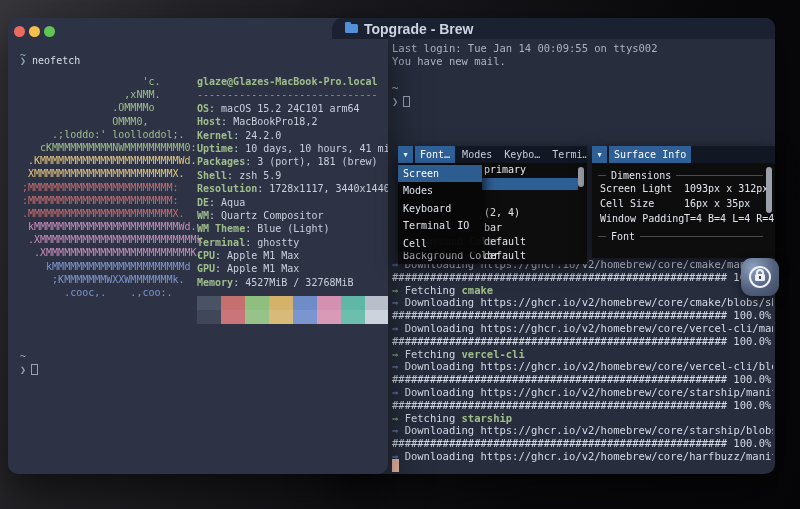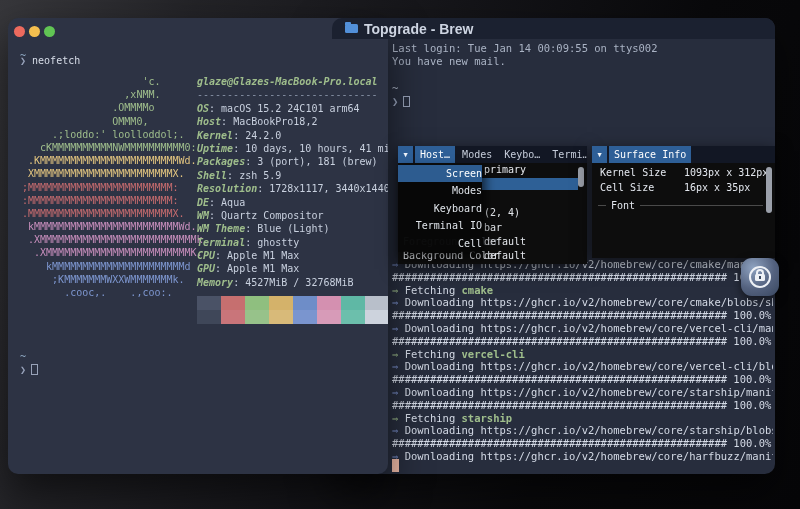--- a/index.html
+++ b/index.html
@@ -18,21 +18,21 @@
   .tl.grn{ left:36px; background:#61c554; }
   .term { position:absolute; white-space:pre; font-size:10px; line-height:13.2px; color:#c9d1df; }
   .tilde { color:#8fa9c4; }
   .prompt { color:#97a2ba; }
   .cmd { color:#d8dee9; }
   .cursor-hollow { display:inline-block; width:7px; height:11px; border:1px solid #98a2b8;
                    vertical-align:-2px; margin-left:5px; }
   #ascii-art div, #nf-info div { height:13.2px; }
   #nf-info { line-height:13.4px; }
   #nf-info div { height:13.4px; }
-  .nf-label { color:#9fbe8c; font-weight:bold;font-style:italic; }
+  .nf-label { color:#9fbe8c; font-weight:bold; }
   .nf-sep { color:#8a95a8; }
   #palette { position:absolute; left:189px; top:278px; }
   .prow { display:flex; height:14px; }
   .prow span { width:24px; height:14px; display:inline-block; }
   
   #window-right { left:332px; top:18px; width:443px; height:456px; background:#272d3d; z-index:10; }
   #right-titlebar { position:absolute; left:332px; top:18px; width:443px; height:21px;
     background:#1b2130; border-radius:10px 10px 0 0; display:flex; align-items:center;
     padding-left:13px; z-index:30; }
   #right-titlebar .title { font-family:"Liberation Sans",sans-serif; font-size:14px;
@@ -58,21 +58,21 @@
           margin-left:2px; white-space:pre; flex:none; }
   .ptab.active { background:#2e5f97; color:#ffffff; }
   .pbody { position:absolute; top:17px; left:0; right:0; bottom:0; background:#0d0d0d; overflow:hidden; }
   .irow { height:14.4px; position:relative; font-size:10px; color:#e4e7ec; }
   .irow .lab { position:absolute; left:5px; top:1px; white-space:pre; }
   .irow .lab.dim { color:#4c5158; }
   .irow .val { position:absolute; left:86px; top:1px; white-space:pre; }
   .ifill { position:absolute; left:84px; right:9px; top:1px; height:12px; background:#2e6096; }
   .pill { position:absolute; right:3px; width:6px; border-radius:3px; background:#9ba0aa; }
   #insp-dropdown { position:absolute; left:0; top:19px; width:84px; background:rgba(8,8,8,.93);
-    z-index:45; box-shadow:3px 4px 10px rgba(0,0,0,.7);text-align:right; }
+    z-index:45; box-shadow:3px 4px 10px rgba(0,0,0,.7); }
   .ditem { height:17.4px; line-height:17.4px; padding-left:5px; font-size:10px; color:#dfe4ea;
            white-space:pre; overflow:hidden; }
   .ditem.selected { background:#2d5c90; color:#fff; }
   #surf-body { padding-top:4px; }
   .sect { display:flex; align-items:center; height:16px; padding-left:6px; color:#e3e7ee; font-size:10px; }
   .sect .dl { width:8px; border-top:1px solid #4a4a4a; margin-right:5px; }
   .sect .dr { flex:1; border-top:1px solid #4a4a4a; margin-left:5px; margin-right:12px; }
   .srow { height:15px; position:relative; font-size:10px; color:#e3e7ee; }
   .srow .lab { position:absolute; left:8px; white-space:pre; }
   .srow .val { position:absolute; left:92px; white-space:pre; }
@@ -155,21 +155,21 @@
       </div>
     </div>
 
   <div class="term tilde" style="left:12px; top:332px">~</div>
   <div class="term" style="left:12px; top:345px"><span class="prompt">❯</span><span class="cursor-hollow"></span></div>
 </div>
 
 <div class="panel" id="inspector-panel">
   <div class="ptabs" id="insp-tabs">
     <div class="ddbtn">▼</div>
-  <div class="ptab active">Host…</div>
+  <div class="ptab active">Font…</div>
       <div class="ptab">Modes</div>
       <div class="ptab">Keybo…</div>
       <div class="ptab">Termi…</div>
     </div>
   <div class="pbody" id="insp-table">
       <div class="irow">
         <span class="lab"></span>
         <span class="val">primary</span>
       </div>
       <div class="irow">
@@ -207,27 +207,36 @@
       <div class="ditem">Cell</div>
     </div>
 </div>
 
 <div class="panel" id="surface-panel">
   <div class="ptabs">
     <div class="ddbtn">▼</div>
     <div class="ptab active">Surface Info</div>
   </div>
   <div class="pbody" id="surf-body">
+      <div class="sect">
+        <span class="dl"></span>
+        <span>Dimensions</span>
+        <span class="dr"></span>
+      </div>
       <div class="srow">
-        <span class="lab">Kernel Size</span>
+        <span class="lab">Screen Light</span>
         <span class="val">1093px x 312px</span>
       </div>
       <div class="srow">
         <span class="lab">Cell Size</span>
         <span class="val">16px x 35px</span>
+      </div>
+      <div class="srow">
+        <span class="lab">Window Padding</span>
+        <span class="val">T=4 B=4 L=4 R=4</span>
       </div>
       <div class="sect">
         <span class="dl"></span>
         <span>Font</span>
         <span class="dr"></span>
       </div>
     </div>
   <div class="pill" style="top:21px; height:46px;"></div>
 </div>
 

